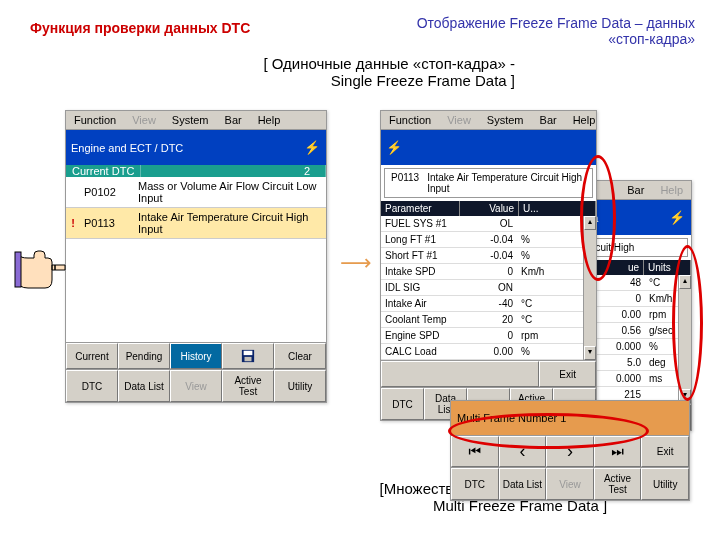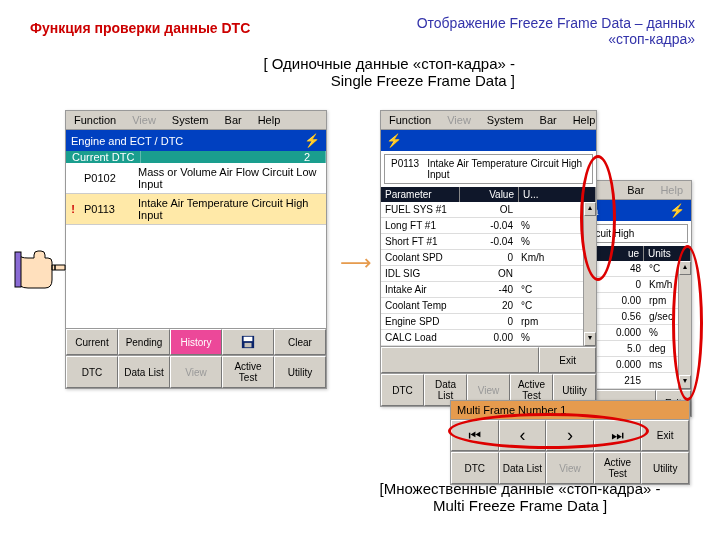--- a/index.html
+++ b/index.html
@@ -4,53 +4,53 @@
 <style>
 body{margin:0;font-family:Tahoma,Arial,sans-serif;font-size:11px;color:#000;background:#fff;width:720px;height:540px;position:relative}
 .title-left{position:absolute;left:30px;top:20px;color:#c00;font-weight:bold;font-size:14px}
 .title-right{position:absolute;right:25px;top:15px;color:#33a;font-weight:normal;font-size:14px;text-align:right;width:300px}
 .subtitle-top{position:absolute;left:255px;top:55px;font-size:15px;text-align:right;width:260px}
 .subtitle-bottom{position:absolute;left:370px;top:480px;font-size:15px;text-align:center;width:300px}
 .win{position:absolute;background:#fff;border:1px solid #999;box-shadow:1px 1px 3px rgba(0,0,0,0.2)}
 .menubar{display:flex;background:#d4d0c8;border-bottom:1px solid #999;font-size:11px}
 .menubar span{padding:3px 8px}
 .menubar .dis{color:#999}
-.bluebar{background:#0040c0;color:#fff;padding:3px 5px;font-size:11px;display:flex;align-items:center;justify-content:space-between}
+.bluebar{background:#0040c0;color:#fff;padding:10px 5px;font-size:11px;display:flex;align-items:center;justify-content:space-between}
 .bolt{color:#0c0;font-weight:bold;font-size:13px}
 .tealbar{background:#1a9e8e;color:#fff;display:flex;font-size:11px}
 .tealbar span{padding:0 6px;border-right:1px solid rgba(255,255,255,0.3)}
 .tealbar span:last-child{flex:1;text-align:right;padding-right:15px}
 .row{display:flex;border-bottom:1px solid #ccc;min-height:24px;align-items:center;font-size:11px}
 .row.hl{background:#ffe9a8}
 .row .excl{width:14px;text-align:center;color:#c00;font-weight:bold}
 .row .code{width:50px;padding-left:4px}
 .row .desc{flex:1;padding:3px 4px}
 .btnrow{display:flex;background:#d4d0c8;border-top:1px solid #999}
 .btn{flex:1;border:1px solid #fff;border-right-color:#777;border-bottom-color:#777;background:#d4d0c8;padding:4px 2px;text-align:center;font-size:10px;min-height:16px;display:flex;align-items:center;justify-content:center}
-.btn.sel{background:#ec4899;color:#fff}
+.btn.sel{background:#0369a1;color:#fff}
 .btn.dis{color:#999}
 .btn svg{width:14px;height:14px}
 .paramhead{display:flex;background:#0f172a;color:#fff;font-size:10px}
 .paramhead span{padding:2px 4px;border-right:1px solid #888}
 .prow{display:flex;font-size:10px;border-bottom:1px solid #ddd}
 .prow span{padding:2px 4px}
 .prow .pn{width:70px}
 .prow .pv{width:50px;text-align:right}
 .prow .pu{width:30px}
 .codebox{border:1px solid #999;padding:3px 6px;display:flex;gap:8px;font-size:10px;background:#fff;margin:3px}
 .hand{position:absolute;left:10px;top:240px;font-size:50px}
 .arrow{position:absolute;left:340px;top:250px;font-size:22px;color:#e69b4e}
 .red-ellipse{position:absolute;border:3px solid #d00;border-radius:50%}
 .scroll{position:absolute;right:0;top:0;bottom:0;width:12px;background:#d4d0c8;border-left:1px solid #999}
 .scroll .sbtn{height:12px;background:#d4d0c8;border:1px solid #fff;border-right-color:#777;border-bottom-color:#777;font-size:8px;text-align:center;line-height:10px}
 </style>
 </head>
 <body>
 
-<div class="title-left">Функция проверки данные DTC</div>
+<div class="title-left">Функция проверки данных DTC</div>
 <div class="title-right">Отображение Freeze Frame Data – данных «стоп-кадра»</div>
 <div class="subtitle-top">[ Одиночные данные «стоп-кадра» - Single Freeze Frame Data ]</div>
 <div class="subtitle-bottom">[Множественные данные «стоп-кадра» - Multi Freeze Frame Data ]</div>
 
 <div class="win" style="left:65px;top:110px;width:260px">
  <div class="menubar">
   <span>Function</span>
   <span class="dis">View</span>
   <span>System</span>
   <span>Bar</span>
@@ -188,21 +188,21 @@
         <span class="pn">Long FT #1</span>
         <span class="pv">-0.04</span>
         <span class="pu">%</span>
       </div>
       <div class="prow">
         <span class="pn">Short FT #1</span>
         <span class="pv">-0.04</span>
         <span class="pu">%</span>
       </div>
       <div class="prow">
-        <span class="pn">Coolant SPD</span>
+        <span class="pn">Intake SPD</span>
         <span class="pv">0</span>
         <span class="pu">Km/h</span>
       </div>
       <div class="prow">
         <span class="pn">IDL SIG</span>
         <span class="pv">ON</span>
         <span class="pu"></span>
       </div>
       <div class="prow">
         <span class="pn">Intake Air</span>
@@ -236,21 +236,21 @@
  <div class="btnrow">
   <div class="btn">DTC</div>
   <div class="btn">Data List</div>
   <div class="btn dis">View</div>
   <div class="btn">Active Test</div>
   <div class="btn">Utility</div>
  </div>
 </div>
 
 <div class="win" style="left:450px;top:400px;width:238px">
- <div style="background:#e69b4e;color:#000;padding:3px 6px;font-size:11px">Multi Frame Number 1</div>
+ <div style="background:#e69b4e;color:#000;padding:11px 6px;font-size:11px">Multi Frame Number 1</div>
  <div class="btnrow">
   <div class="btn" style="font-size:14px">⏮</div>
   <div class="btn" style="font-size:18px">‹</div>
   <div class="btn" style="font-size:18px">›</div>
   <div class="btn" style="font-size:14px">⏭</div>
   <div class="btn">Exit</div>
  </div>
  <div class="btnrow">
   <div class="btn">DTC</div>
   <div class="btn">Data List</div>

